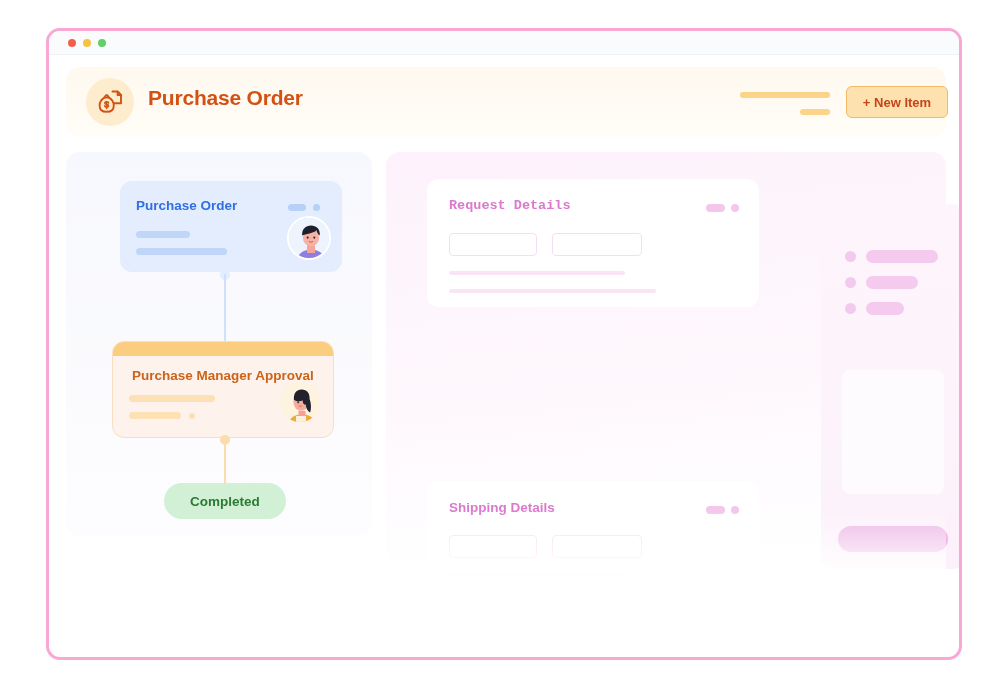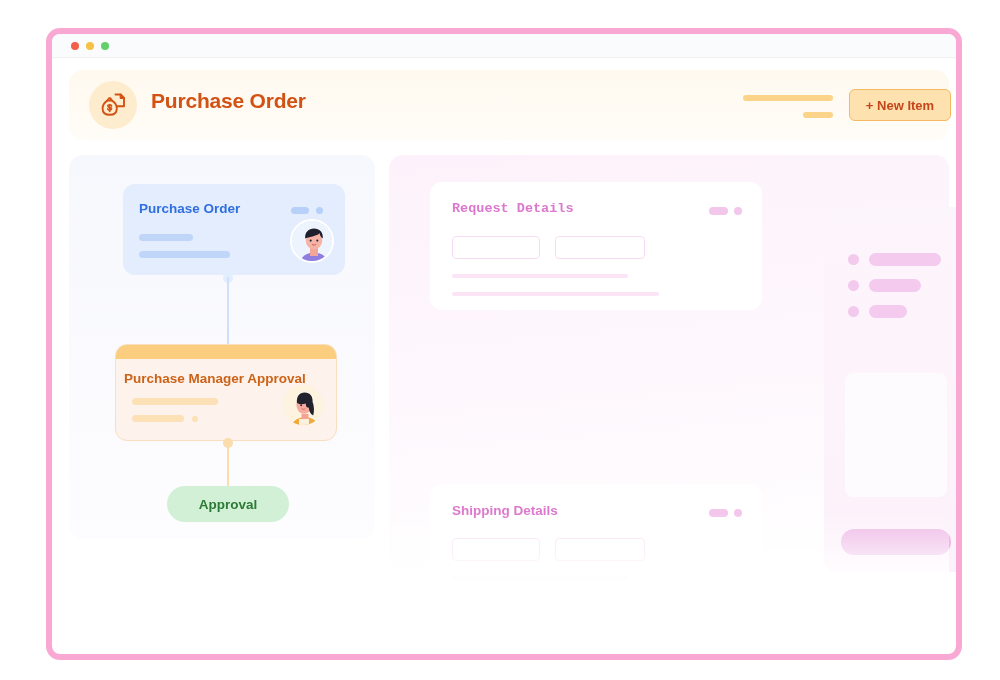--- a/index.html
+++ b/index.html
@@ -13,21 +13,21 @@
   }
 
   
   #app-window {
     position: absolute;
     left: 46px;
     top: 28px;
     width: 916px;
     height: 632px;
     background: #ffffff;
-    border: 6px solid #f9a8d4;
+    border: 3px solid #f9a8d4;
     border-radius: 14px;
     overflow: hidden;
   }
 
   #titlebar {
     position: absolute;
     left: 0; top: 0;
     width: 100%;
     height: 24px;
     background: #fafbfc;
@@ -120,21 +120,21 @@
     left: 46px; top: 189px;
     width: 222px; height: 97px;
     background: #fdf2ec;
     border: 1px solid #f9dfc0;
   }
   #card-manager-approval .topbar {
     position: absolute; left: 0; top: 0; width: 100%; height: 14px;
     background: #fbcd7f;
   }
   #card-manager-approval .card-title {
-    position: absolute; left: 8px; top: 26px;
+    position: absolute; left: 19px; top: 26px;
     font-size: 13.5px; font-weight: bold; color: #cc6317;
   }
   #card-manager-approval .ln1 { position: absolute; left: 16px; top: 53px; width: 86px; height: 7px; border-radius: 4px; background: #fce0b6; }
   #card-manager-approval .ln2 { position: absolute; left: 16px; top: 70px; width: 52px; height: 7px; border-radius: 4px; background: #fce0b6; }
   #card-manager-approval .dot2 { position: absolute; left: 76px; top: 71px; width: 6px; height: 6px; border-radius: 50%; background: #fce0b6; }
 
   .avatar {
     position: absolute;
     border-radius: 50%;
     overflow: hidden;
@@ -336,21 +336,21 @@
           <circle cx="18.2" cy="20.2" r=".95" fill="#2a2a3a"></circle>
           <path d="M18.9 23.9c.85.7 2.2.7 3 0" stroke="#c9705f" stroke-width="1" fill="none" stroke-linecap="round"></path>
           <path d="M16 34h10v10H16z" fill="#fbf0dd"></path>
         </svg>
       </div>
     </div>
 
     <div class="connector" id="connector-bottom-dot"></div>
     <div class="connector" id="connector-bottom"></div>
 
-    <div id="status-badge-completed">Approval</div>
+    <div id="status-badge-completed">Completed</div>
   </div>
 
   <div id="details-region">
 
     <div class="detail-card" id="card-request-details">
       <div class="sec-title">Request Details</div>
       <div class="pill"></div>
       <div class="circ"></div>
       <div class="field-box fb-a"></div>
       <div class="field-box fb-b"></div>

